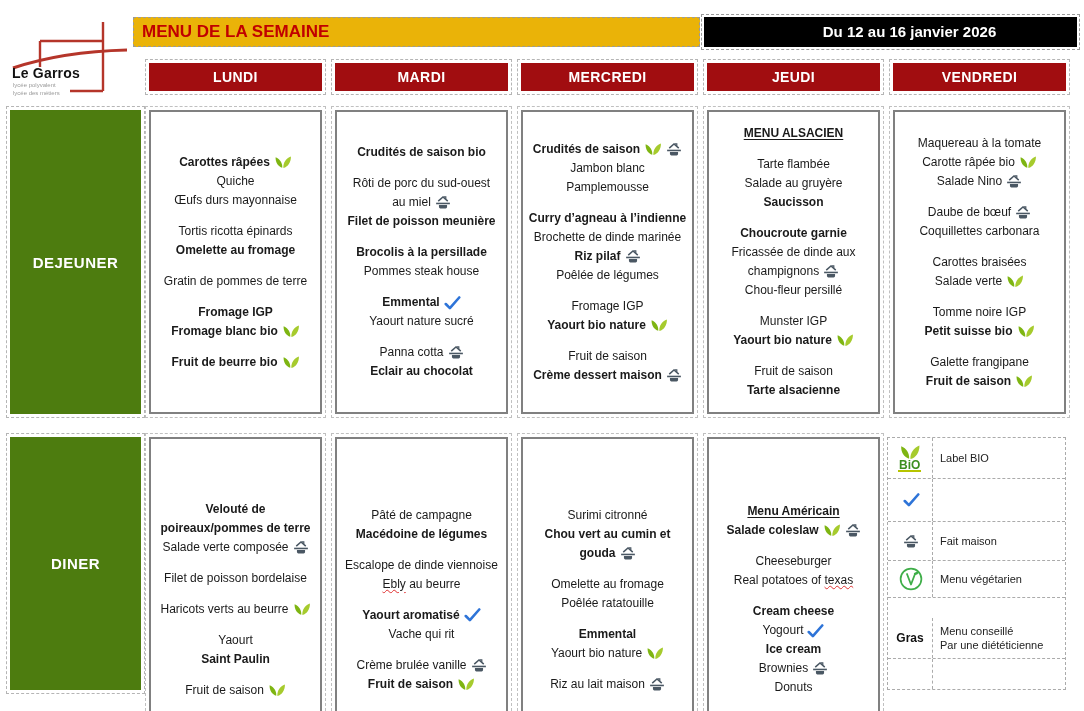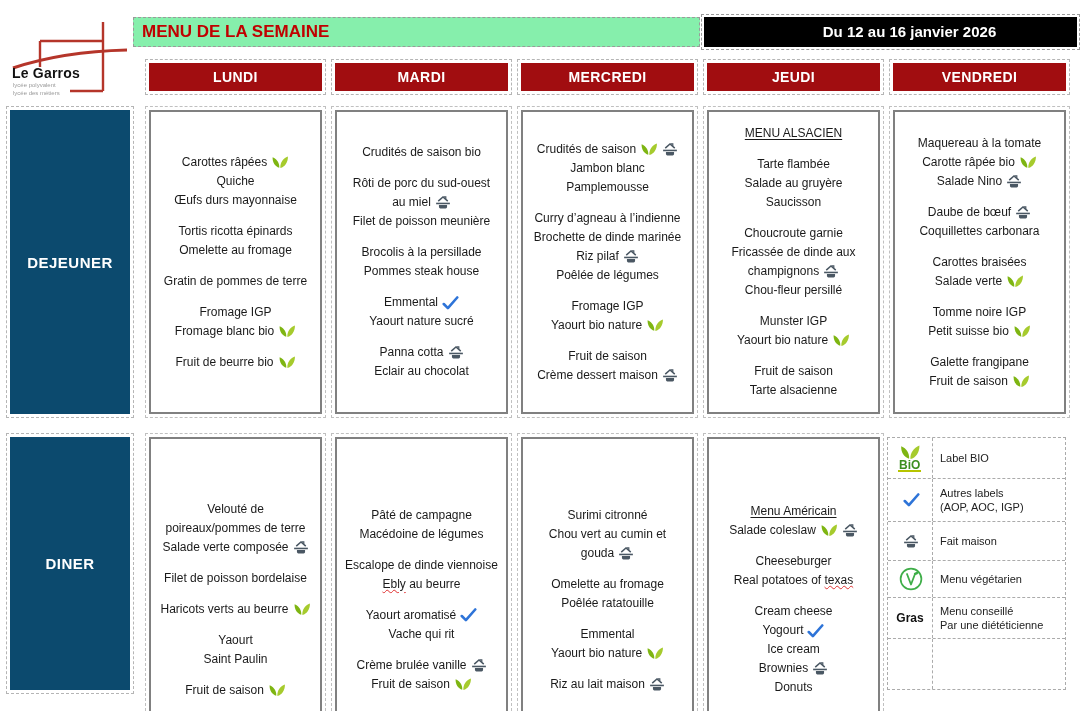--- a/index.html
+++ b/index.html
@@ -8,46 +8,46 @@
   .abs{position:absolute;box-sizing:border-box;}
 
   
   .logo{left:8px;top:10px;width:120px;height:96px;}
   .logo svg{position:absolute;left:0;top:0;}
   .logo-name{position:absolute;left:4px;top:55px;font-size:14px;font-weight:700;color:#111;letter-spacing:.2px;}
   .logo-sub{position:absolute;left:5px;font-size:6px;color:#9a9a9a;line-height:7px;}
 
   
   .title-box{left:133px;top:17px;width:567px;height:30px;border:1px dashed #9a9a9a;
-             color:#C00000;font-size:17px;font-weight:700;line-height:28px;padding-left:8px;background:#86efac;}
+             color:#C00000;font-size:17px;font-weight:700;line-height:28px;padding-left:8px;background:#eab308;}
   .date-box{left:704px;top:17px;width:373px;height:30px;background:#000;color:#fff;
             font-size:15px;font-weight:700;text-align:center;line-height:30px;
             outline:1px dashed #9a9a9a;outline-offset:2px;padding-left:38px;}
 
   
   .day-header{top:63px;height:28px;width:173px;background:#A10D10;color:#fff;
               font-size:14px;font-weight:700;letter-spacing:.4px;display:flex;align-items:center;justify-content:center;
               outline:1px dashed #b5b5b5;outline-offset:3px;}
 
   
-  .meal-label{left:10px;width:120px;background:#0c4a6e;color:#fff;font-size:15px;font-weight:700;
+  .meal-label{left:10px;width:131px;background:#4d7c0f;color:#fff;font-size:15px;font-weight:700;
               letter-spacing:.5px;display:flex;align-items:center;justify-content:center;
               outline:1px dashed #b5b5b5;outline-offset:3px;}
 
   
   .cell{width:173px;border:2px solid #808080;background:#fff;
         display:flex;flex-direction:column;align-items:center;justify-content:center;
         text-align:center;font-size:12px;line-height:19px;
         outline:1px dashed #c0c0c0;outline-offset:3px;}
   .row-dej{top:110px;height:304px;}
   .row-din{top:437px;height:325px;}
   .c1{left:149px}.c2{left:335px}.c3{left:521px}.c4{left:707px}.c5{left:893px}
   .line{min-height:19px;display:flex;align-items:center;justify-content:center;gap:2px;white-space:nowrap;}
   .gap{height:12px;}
-  .b{font-weight:400;}
+  .b{font-weight:700;}
   .u{text-decoration:underline;text-underline-offset:2px;}
   .squig{text-decoration:underline;text-decoration-style:wavy;text-decoration-color:#e03131;text-decoration-thickness:1px;}
   .ic{flex:0 0 auto;margin-left:2px;vertical-align:middle;}
 
   
   .legend{left:887px;top:437px;width:179px;height:253px;border:1px dashed #ababab;background:#fff;
           display:flex;flex-direction:column;font-size:11px;color:#222;}
   .lrow{display:flex;border-bottom:1px dashed #ababab;}
   .lrow:last-child{border-bottom:none;flex:1;}
   .licon{width:44px;border-right:1px dashed #ababab;display:flex;align-items:center;justify-content:center;}
@@ -559,24 +559,20 @@
         <div class="ltext">
           <div>Label BIO</div>
         </div>
       </div>
       <div class="lrow" style="height: 42px;">
         <div class="licon">
           <svg class="ic" width="17" height="14" viewBox="0 0 18 15">
             <path d="M1.8 8.6 L6.2 13 L16.2 1.6" fill="none" stroke="#2E74D8" stroke-width="2.8" stroke-linecap="round" stroke-linejoin="round"></path>
           </svg>
         </div>
-        <div class="ltext">
-          <div>Autres labels</div>
-          <div>(AOP, AOC, IGP)</div>
-        </div>
       </div>
       <div class="lrow" style="height: 38px;">
         <div class="licon">
           <svg class="ic" width="16" height="15" viewBox="0 0 18 17">
             <path d="M3.6 7 L9 2.2 L14.4 7" fill="none" stroke="#4A5763" stroke-width="1.7"></path>
             <path d="M9.8 2.2 L12.2 2.2 L12.2 4.6" fill="none" stroke="#4A5763" stroke-width="1.3"></path>
             <line x1="1.2" y1="9.6" x2="16.8" y2="9.6" stroke="#4A5763" stroke-width="1.8"></line>
             <path d="M4.4 11.4 L13.6 11.4 L13.6 13.6 Q13.6 15.2 12 15.2 L6 15.2 Q4.4 15.2 4.4 13.6 Z" fill="#4A5763"></path>
           </svg>
         </div>
@@ -589,21 +585,21 @@
           <svg class="ic" width="24" height="24" viewBox="0 0 24 24">
             <circle cx="12" cy="12" r="10.4" fill="none" stroke="#3FAE49" stroke-width="1.7"></circle>
             <path d="M8 7 L12 17.5 L16 7" fill="none" stroke="#3FAE49" stroke-width="1.8" stroke-linecap="round" stroke-linejoin="round"></path>
             <path d="M14.8 6.6 C16.2 4.8 18.4 4.4 19.8 4.9 C19.4 6.8 17.6 8.2 15.4 7.9 Z" fill="#3FAE49"></path>
           </svg>
         </div>
         <div class="ltext">
           <div>Menu végétarien</div>
         </div>
       </div>
-      <div class="lrow" style="height: 40px;">
+      <div class="lrow" style="height: 40px; margin-top: 20px;">
         <div class="licon">
           <span class="gras">Gras</span>
         </div>
         <div class="ltext">
           <div>Menu conseillé</div>
           <div>Par une diététicienne</div>
         </div>
       </div>
       <div class="lrow">
         <div class="licon"></div>

